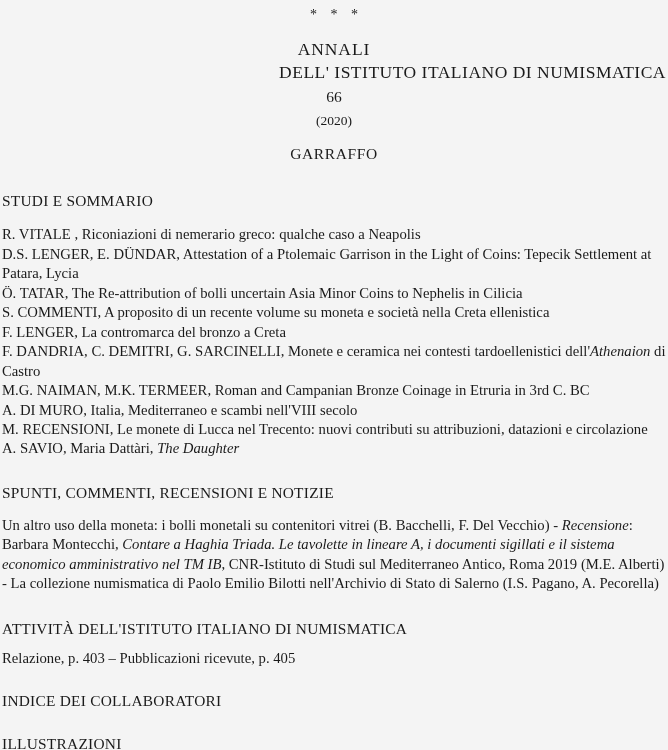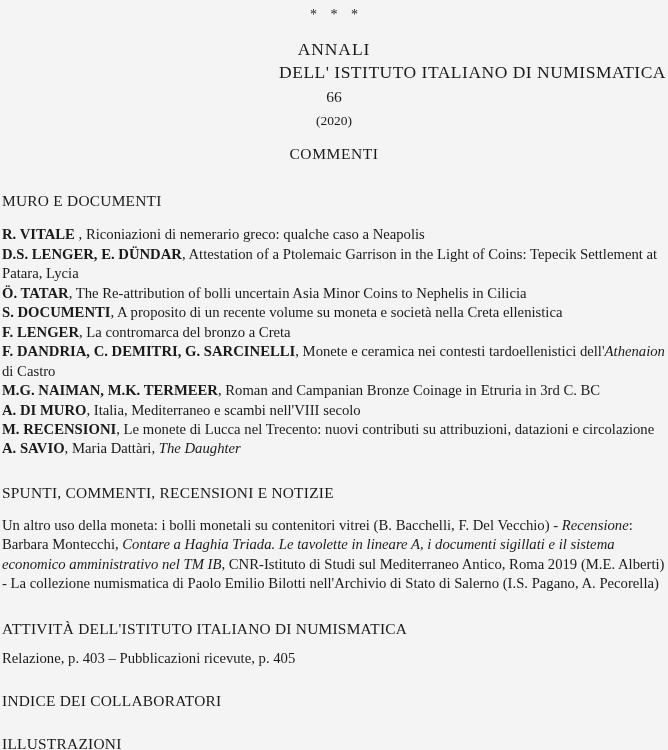--- a/index.html
+++ b/index.html
@@ -76,21 +76,20 @@
     list-style: none;
   }
   .toc-entry {
     margin: 0;
     padding: 0;
     text-indent: 0;
     line-height: 1.325;
   }
   .author {
     font-variant: small-caps;
-    font-weight: bold;
   }
   em, .ital {
     margin-top: 20px;
   }
 
   .para {
     margin: 0;
     line-height: 1.325;
   }
 
@@ -107,41 +106,41 @@
 <body>
 
 <div class="page">
 
   <div class="masthead">
     <div class="stars">* * *</div>
     <div class="annali">ANNALI</div>
     <div class="institute">DELL' ISTITUTO ITALIANO DI NUMISMATICA</div>
     <div class="volume">66</div>
     <div class="year">(2020)</div>
-    <div class="sommario">COMMENTI</div>
+    <div class="sommario">GARRAFFO</div>
   </div>
 
   <div class="gap-studi-head"></div>
 
-  <div class="section-heading">MURO E DOCUMENTI</div>
+  <div class="section-heading">STUDI E SOMMARIO</div>
 
   <div class="gap-head-list"></div>
 
   <ul class="toc-list">
     <li class="toc-entry">
       <span class="author">R. VITALE</span><span> , </span><span>Riconiazioni di nemerario greco: qualche caso a Neapolis</span><em></em><span></span>
     </li>
     <li class="toc-entry">
       <span class="author">D.S. LENGER, E. DÜNDAR</span><span>, </span><span>Attestation of a Ptolemaic Garrison in the Light of Coins: Tepecik Settlement at Patara, Lycia</span><em></em><span></span>
     </li>
     <li class="toc-entry">
       <span class="author">Ö. TATAR</span><span>, </span><span>The Re-attribution of bolli uncertain Asia Minor Coins to Nephelis in Cilicia</span><em></em><span></span>
     </li>
     <li class="toc-entry">
-      <span class="author">S. DOCUMENTI</span><span>, </span><span>A proposito di un recente volume su moneta e società nella Creta ellenistica</span><em></em><span></span>
+      <span class="author">S. COMMENTI</span><span>, </span><span>A proposito di un recente volume su moneta e società nella Creta ellenistica</span><em></em><span></span>
     </li>
     <li class="toc-entry">
       <span class="author">F. LENGER</span><span>, </span><span>La contromarca del bronzo a Creta</span><em></em><span></span>
     </li>
     <li class="toc-entry">
       <span class="author">F. DANDRIA, C. DEMITRI, G. SARCINELLI</span><span>, </span><span>Monete e ceramica nei contesti tardoellenistici dell'</span><em>Athenaion</em><span> di Castro</span>
     </li>
     <li class="toc-entry">
       <span class="author">M.G. NAIMAN, M.K. TERMEER</span><span>, </span><span>Roman and Campanian Bronze Coinage in Etruria in 3rd C. BC</span><em></em><span></span>
     </li>

